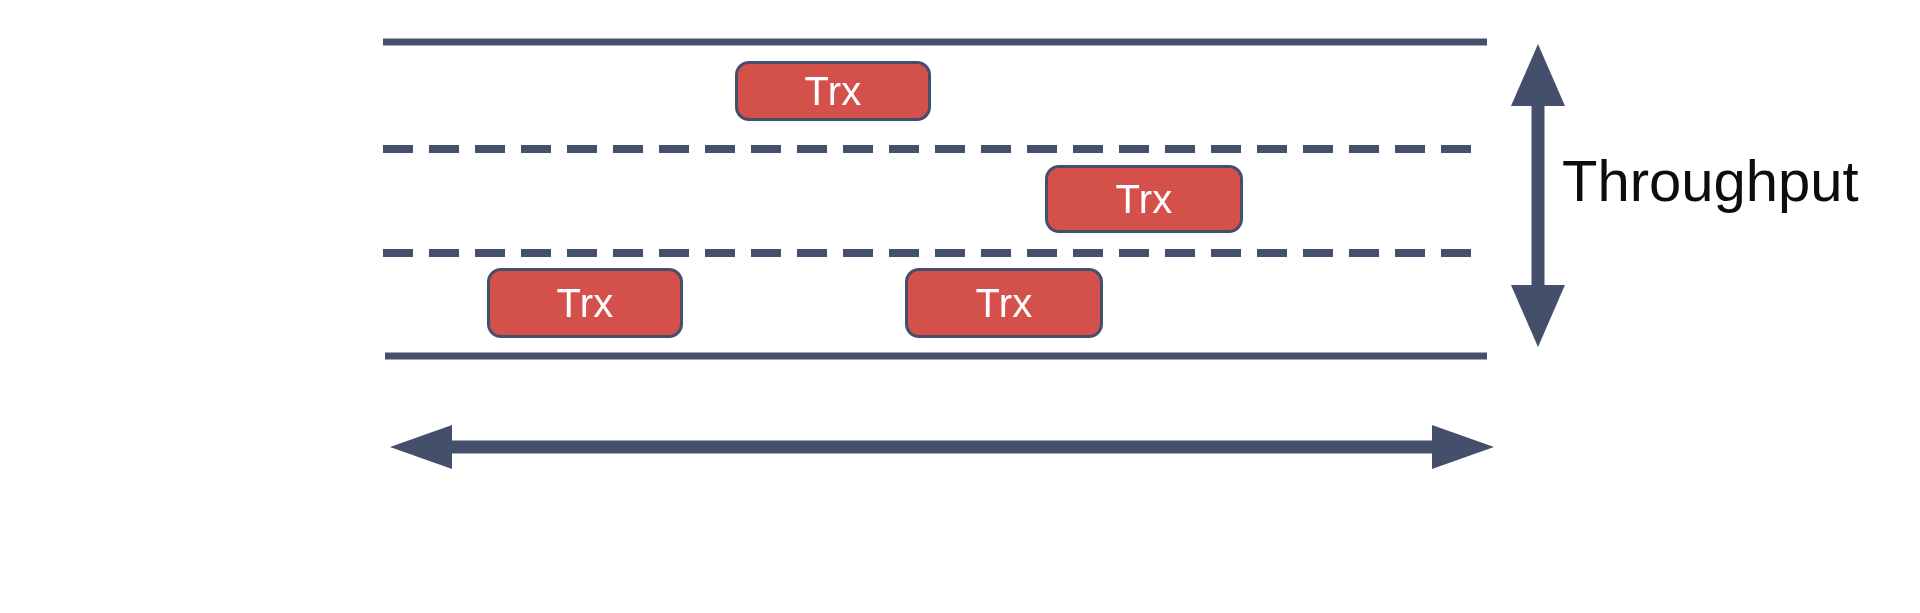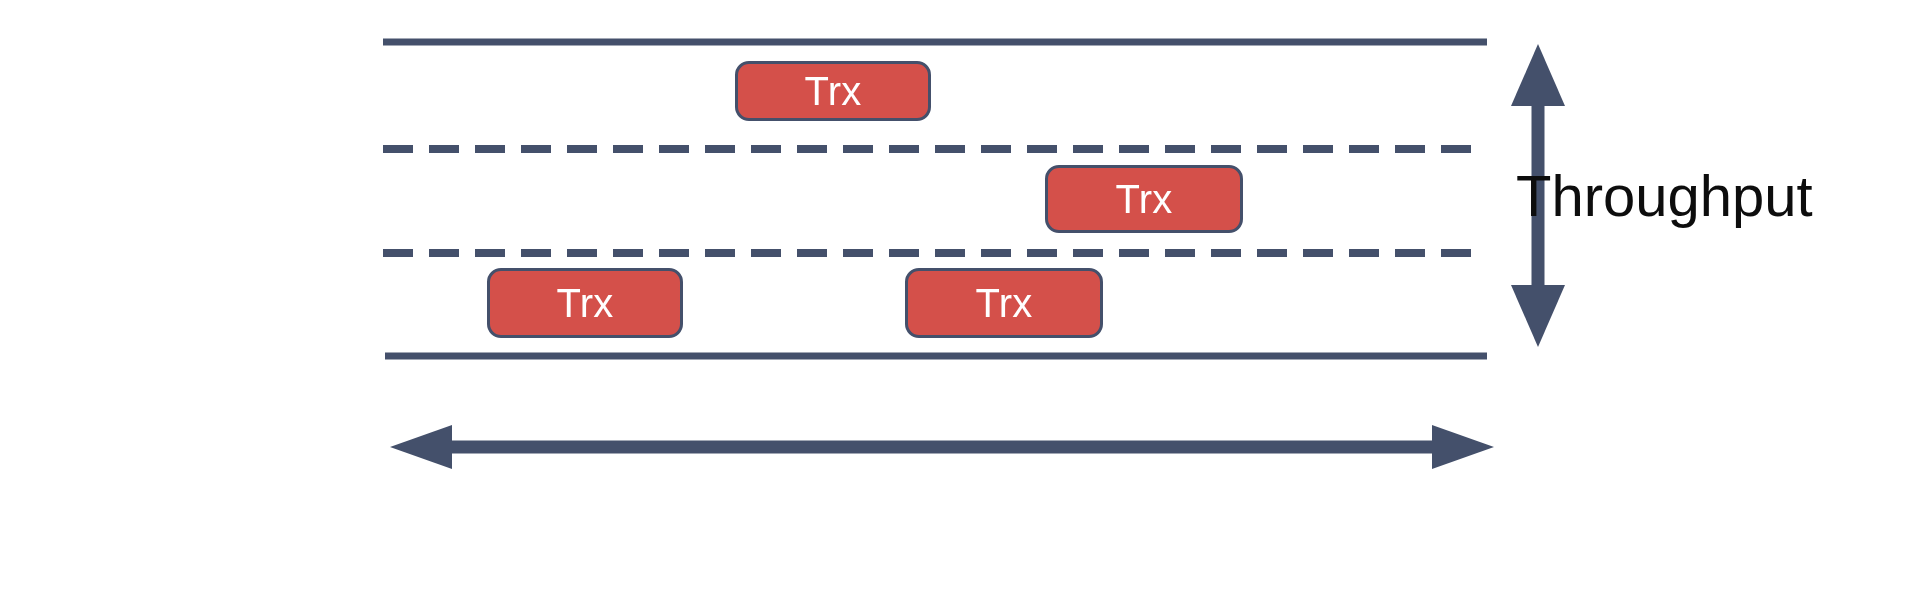--- a/index.html
+++ b/index.html
@@ -46,23 +46,22 @@
   .axis-label {
     position: absolute;
     color: #0D0D0D;
     font-family: "Liberation Sans", sans-serif;
     font-size: 58px;
     line-height: 1.08;
     white-space: nowrap;
     user-select: none;
   }
   #label-throughput {
-    left: 1516px;
+    left: 1562px;
     top: 150px;
-    margin-top: 15px;
   }
   #label-time-to-finality {
     left: 738px;
     top: 508px;
   }
 </style>
 </head>
 <body>
 
 <div id="canvas">

